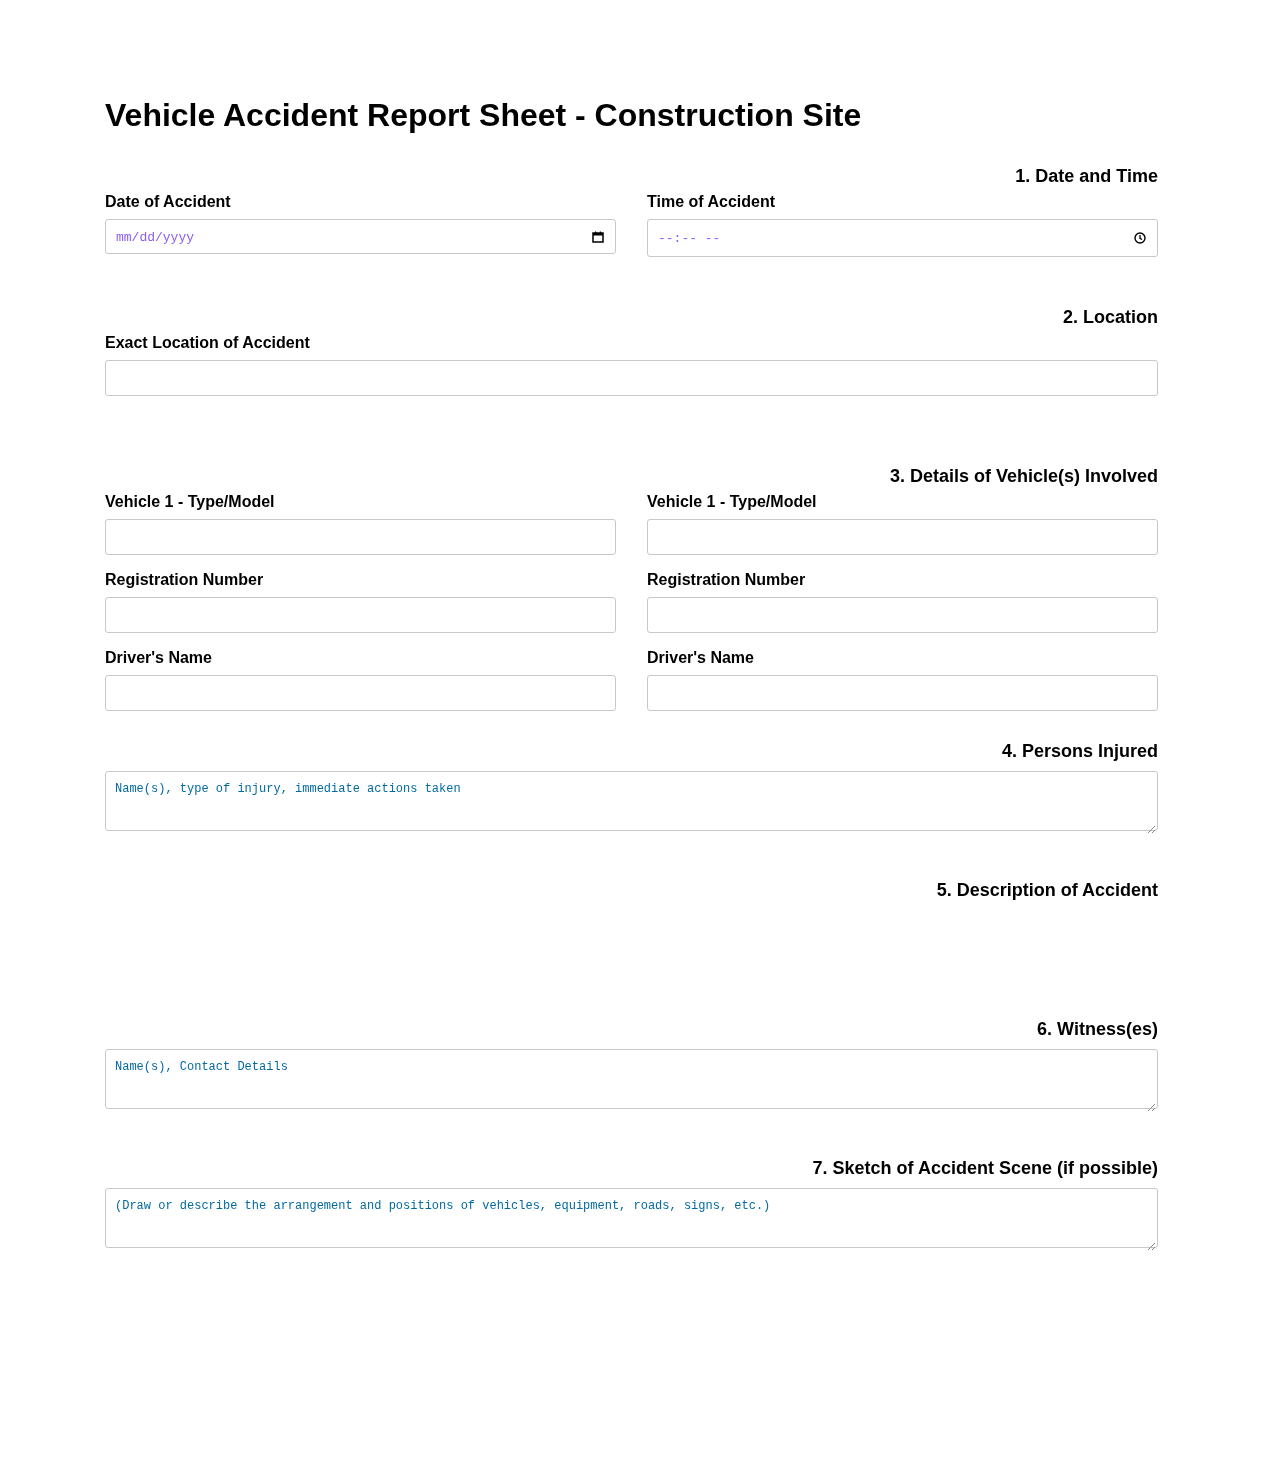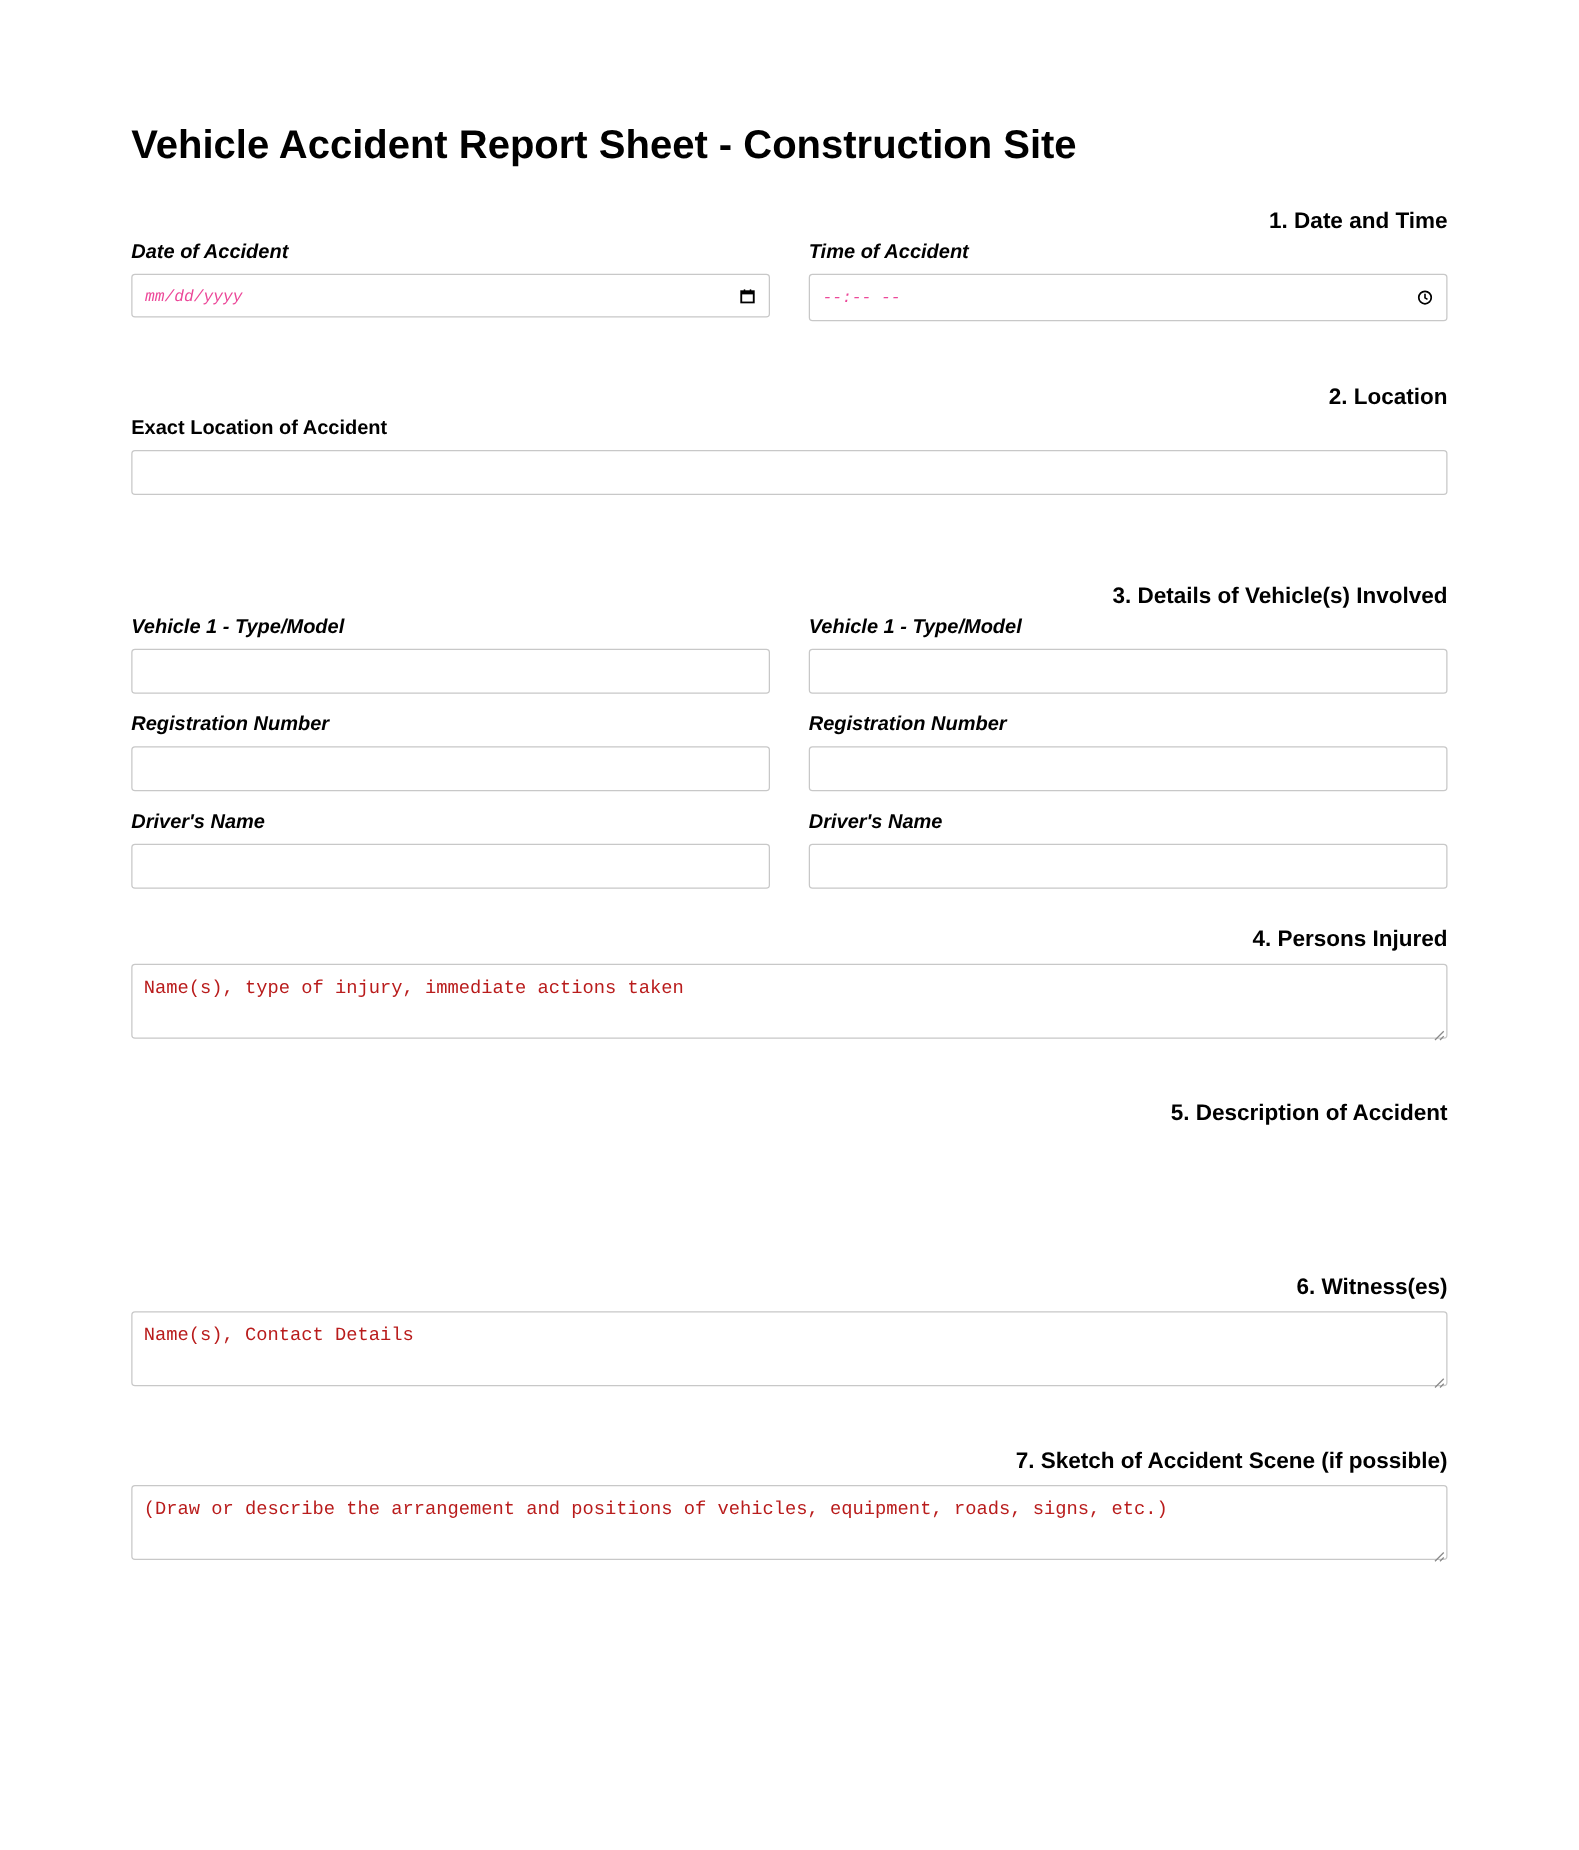--- a/index.html
+++ b/index.html
@@ -40,21 +40,20 @@
       font-size: 18px;
       font-weight: bold;
       line-height: 22px;
       height: 22px;
       text-align: right;
     }
     .row {
       display: flex;
       justify-content: space-between;
       width: 1053px;
-      font-style: italic;
     }
     .col {
       width: 511px;
     }
     .field-label {
       display: block;
       font-size: 16px;
       font-weight: bold;
       line-height: 20px;
       height: 20px;
@@ -73,21 +72,21 @@
     .input.tall {
       height: 38px;
     }
     .input .value {
       position: absolute;
       left: 10px;
       top: 50%;
       transform: translateY(-50%);
       font-family: "Liberation Mono", monospace;
       font-size: 13px;
-      color: #ec4899;
+      color: #8b5cf6;
     }
     .input .icon {
       position: absolute;
       right: 10px;
       top: 50%;
       transform: translateY(-50%);
       width: 14px;
       height: 14px;
       display: flex;
       align-items: center;
@@ -101,22 +100,22 @@
       border-radius: 3px;
       background: #ffffff;
       position: relative;
       margin-top: 9px;
     }
     .textarea .placeholder {
       position: absolute;
       left: 9px;
       top: 10px;
       font-family: "Liberation Mono", monospace;
-      font-size: 15px;
-      color: #b91c1c;
+      font-size: 12px;
+      color: #0369a1;
       white-space: nowrap;
     }
     .textarea .resize {
       position: absolute;
       right: 1px;
       bottom: 1px;
       width: 9px;
       height: 9px;
     }
   </style>

